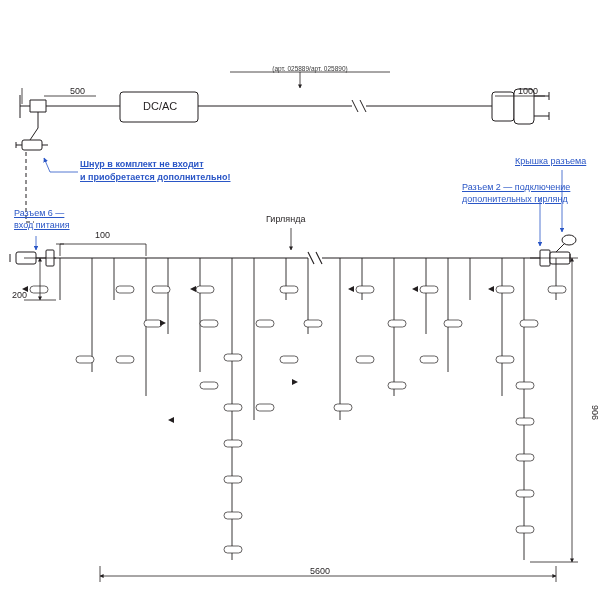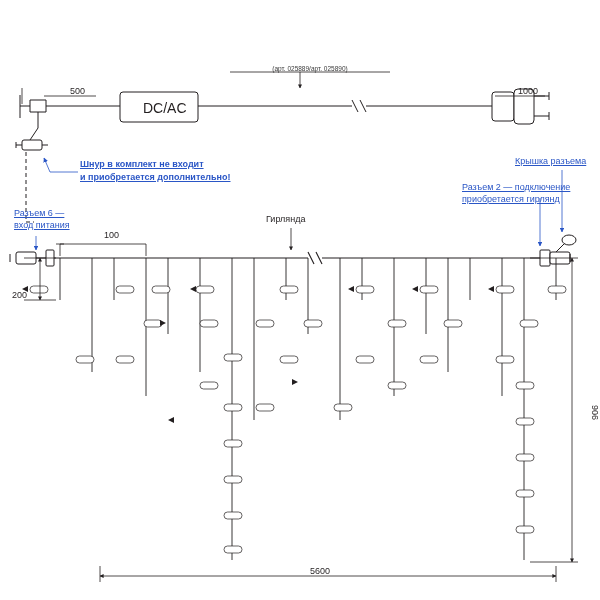--- a/index.html
+++ b/index.html
@@ -22,21 +22,21 @@
   .lbl.small{font-size:6.5px;color:#3a3a3a;}
   .lbl.blue{color:#2a56c6;text-decoration:underline;}
   .lbl.bold{font-weight:bold;}
   .lbl.center{text-align:center;}
   .rot{
     transform:rotate(-90deg);
     transform-origin:left top;
   }
   .dcac{
     position:absolute;
-    font-size:14px;
+    font-size:11px;
     color:#231f20;
     font-weight:normal;
   }
 </style>
 </head>
 <body>
 
 <div class="stage">
 
   <svg class="diagram" viewBox="0 0 600 600">
@@ -257,25 +257,25 @@
   <div class="lbl" style="left:518px;top:86px;">1000</div>
 
   <div class="lbl blue bold" style="left:80px;top:159px;">Шнур в комплект не входит</div>
   <div class="lbl blue bold" style="left:80px;top:172px;">и приобретается дополнительно!</div>
 
   <div class="lbl blue" style="left:14px;top:208px;">Разъем 6 —</div>
   <div class="lbl blue" style="left:14px;top:220px;">вход питания</div>
 
   <div class="lbl blue" style="left:515px;top:156px;">Крышка разъема</div>
   <div class="lbl blue" style="left:462px;top:182px;">Разъем 2 — подключение</div>
-  <div class="lbl blue" style="left:462px;top:194px;">приобретается гирлянд</div>
+  <div class="lbl blue" style="left:462px;top:194px;">дополнительных гирлянд</div>
 
   <div class="lbl" style="left:266px;top:214px;">Гирлянда</div>
 
-  <div class="lbl" style="left:104px;top:230px;">100</div>
+  <div class="lbl" style="left:95px;top:230px;">100</div>
 
   <div class="lbl" style="left:12px;top:290px;">200</div>
 
   <div class="lbl rot" style="left:590px;top:420px;">906</div>
 
   <div class="lbl" style="left:310px;top:566px;">5600</div>
 
 </div>
 
 </body></html>

